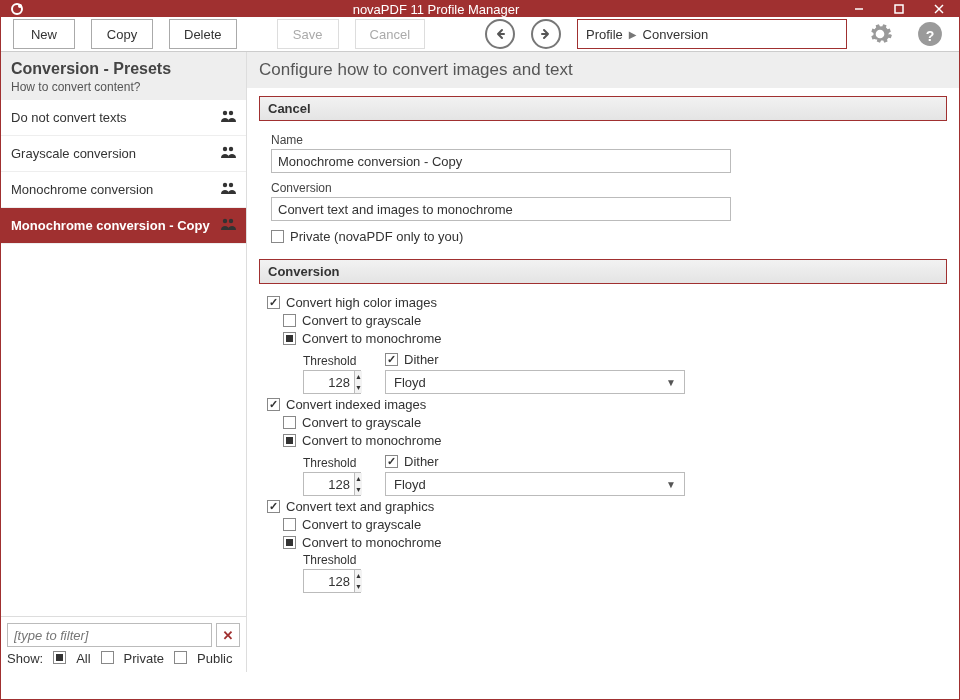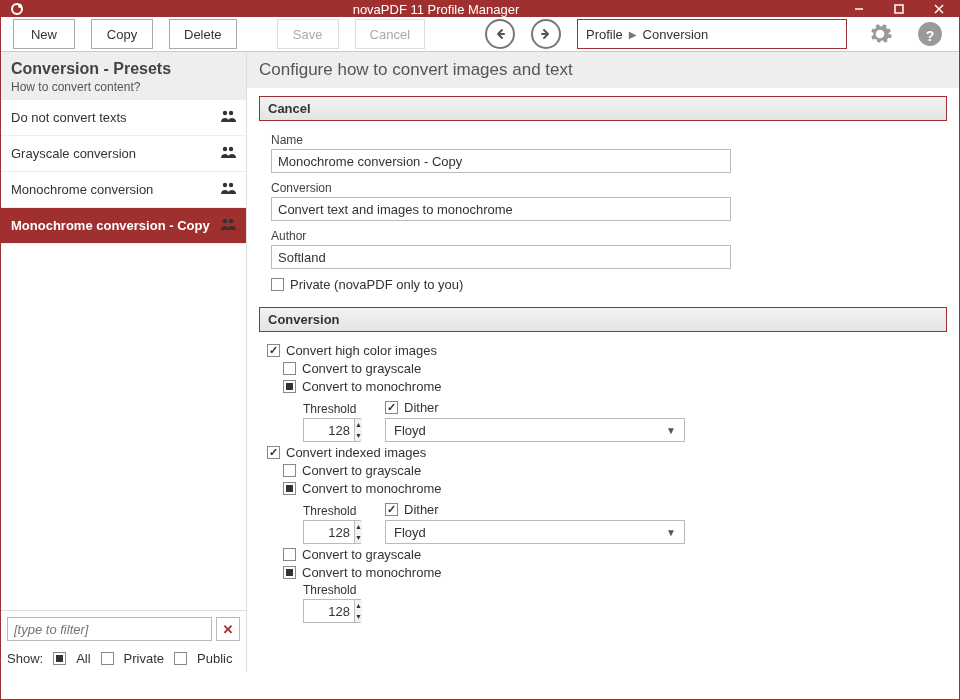--- a/index.html
+++ b/index.html
@@ -22,24 +22,24 @@
 .sidehead{background:#eee;padding:8px 10px 6px}
 .sidehead .h1{font-size:16px;font-weight:600;color:#444}
 .sidehead .h2{font-size:12px;color:#555;margin-top:2px}
 .presetlist{flex:1;overflow:auto}
 .presetitem{height:36px;display:flex;align-items:center;justify-content:space-between;padding:0 10px;border-bottom:1px solid #eee;cursor:pointer}
 .presetitem.selected{background:#a03030;color:#fff}
 .presetitem.selected .pname{color:#fff;font-weight:600}
 .presetitem .picon{color:#444}
 .presetitem.selected .picon{color:#fff}
 .sidefoot{border-top:1px solid #ddd;padding:6px}
-.filterbox{display:flex;gap:4px;margin-bottom:10px}
+.filterbox{display:flex;gap:4px;margin-bottom:4px}
 .filterbox input{flex:1;border:1px solid #bbb;height:24px;padding:0 6px;font-style:italic;color:#888}
 .filterbox .xbtn{width:24px;height:24px;border:1px solid #bbb;display:flex;align-items:center;justify-content:center;color:#a03030;cursor:pointer;font-weight:bold}
-.showrow{display:flex;align-items:center;gap:10px;font-size:12px}
+.showrow{display:flex;align-items:flex-start;gap:10px;font-size:12px}
 .chk{width:13px;height:13px;border:1px solid #888;display:inline-flex;align-items:center;justify-content:center;background:#fff;font-size:10px;line-height:1}
 .chk.filled::after{content:"";width:7px;height:7px;background:#333}
 .chk.checked::after{content:"✓";color:#333;font-size:11px;font-weight:bold}
 .main{flex:1;overflow:auto;padding:0 0 12px;background:#fff}
 .mainhead{background:#eee;padding:8px 12px;color:#555;font-size:17px}
 .section{margin:8px 12px 0}
 .sectionhdr{border:1px solid #a03030;background:linear-gradient(#f2f2f2,#e4e4e4);padding:4px 8px;font-weight:600;color:#333}
 .sectionbody{padding:8px 4px 4px;border-left:0 solid transparent}
 .field{margin:4px 8px 8px}
 .field label{display:block;font-size:12px;color:#444;margin-bottom:2px}
@@ -190,24 +190,20 @@
       <div class="sectionhdr">Cancel</div>
       <div class="sectionbody">
         <div class="field">
           <label>Name</label>
           <input class="txt" value="Monochrome conversion - Copy" style="">
         </div>
         <div class="field">
           <label>Conversion</label>
           <input class="txt" value="Convert text and images to monochrome" style="">
         </div>
-        <div class="field">
-          <label>Author</label>
-          <input class="txt" value="Softland" style="">
-        </div>
         <div class="inline" style="margin-left:8px">
           <span class="chk"></span>
           <span>Private (novaPDF only to you)</span>
         </div>
       </div>
     </div>
 
     <div class="section">
       <div class="sectionhdr">Conversion</div>
       <div class="sectionbody" id="conv-body">
@@ -276,20 +272,24 @@
                   <span class="chk checked"></span>
                   <span>Dither</span>
                 </div>
         <div class="select">
                   <span>Floyd</span>
                   <span class="arr">▼</span>
                 </div>
       </div>
     </div>
   </div>
+  <div class="inline" style="margin-left:4px">
+            <span class="chk checked"></span>
+            <span>Convert text and graphics</span>
+          </div>
   <div class="inline indent1">
             <span class="chk"></span>
             <span>Convert to grayscale</span>
           </div>
   <div class="inline indent1">
             <span class="chk filled"></span>
             <span>Convert to monochrome</span>
           </div>
   <div class="indent2">
     <div class="convrow">

